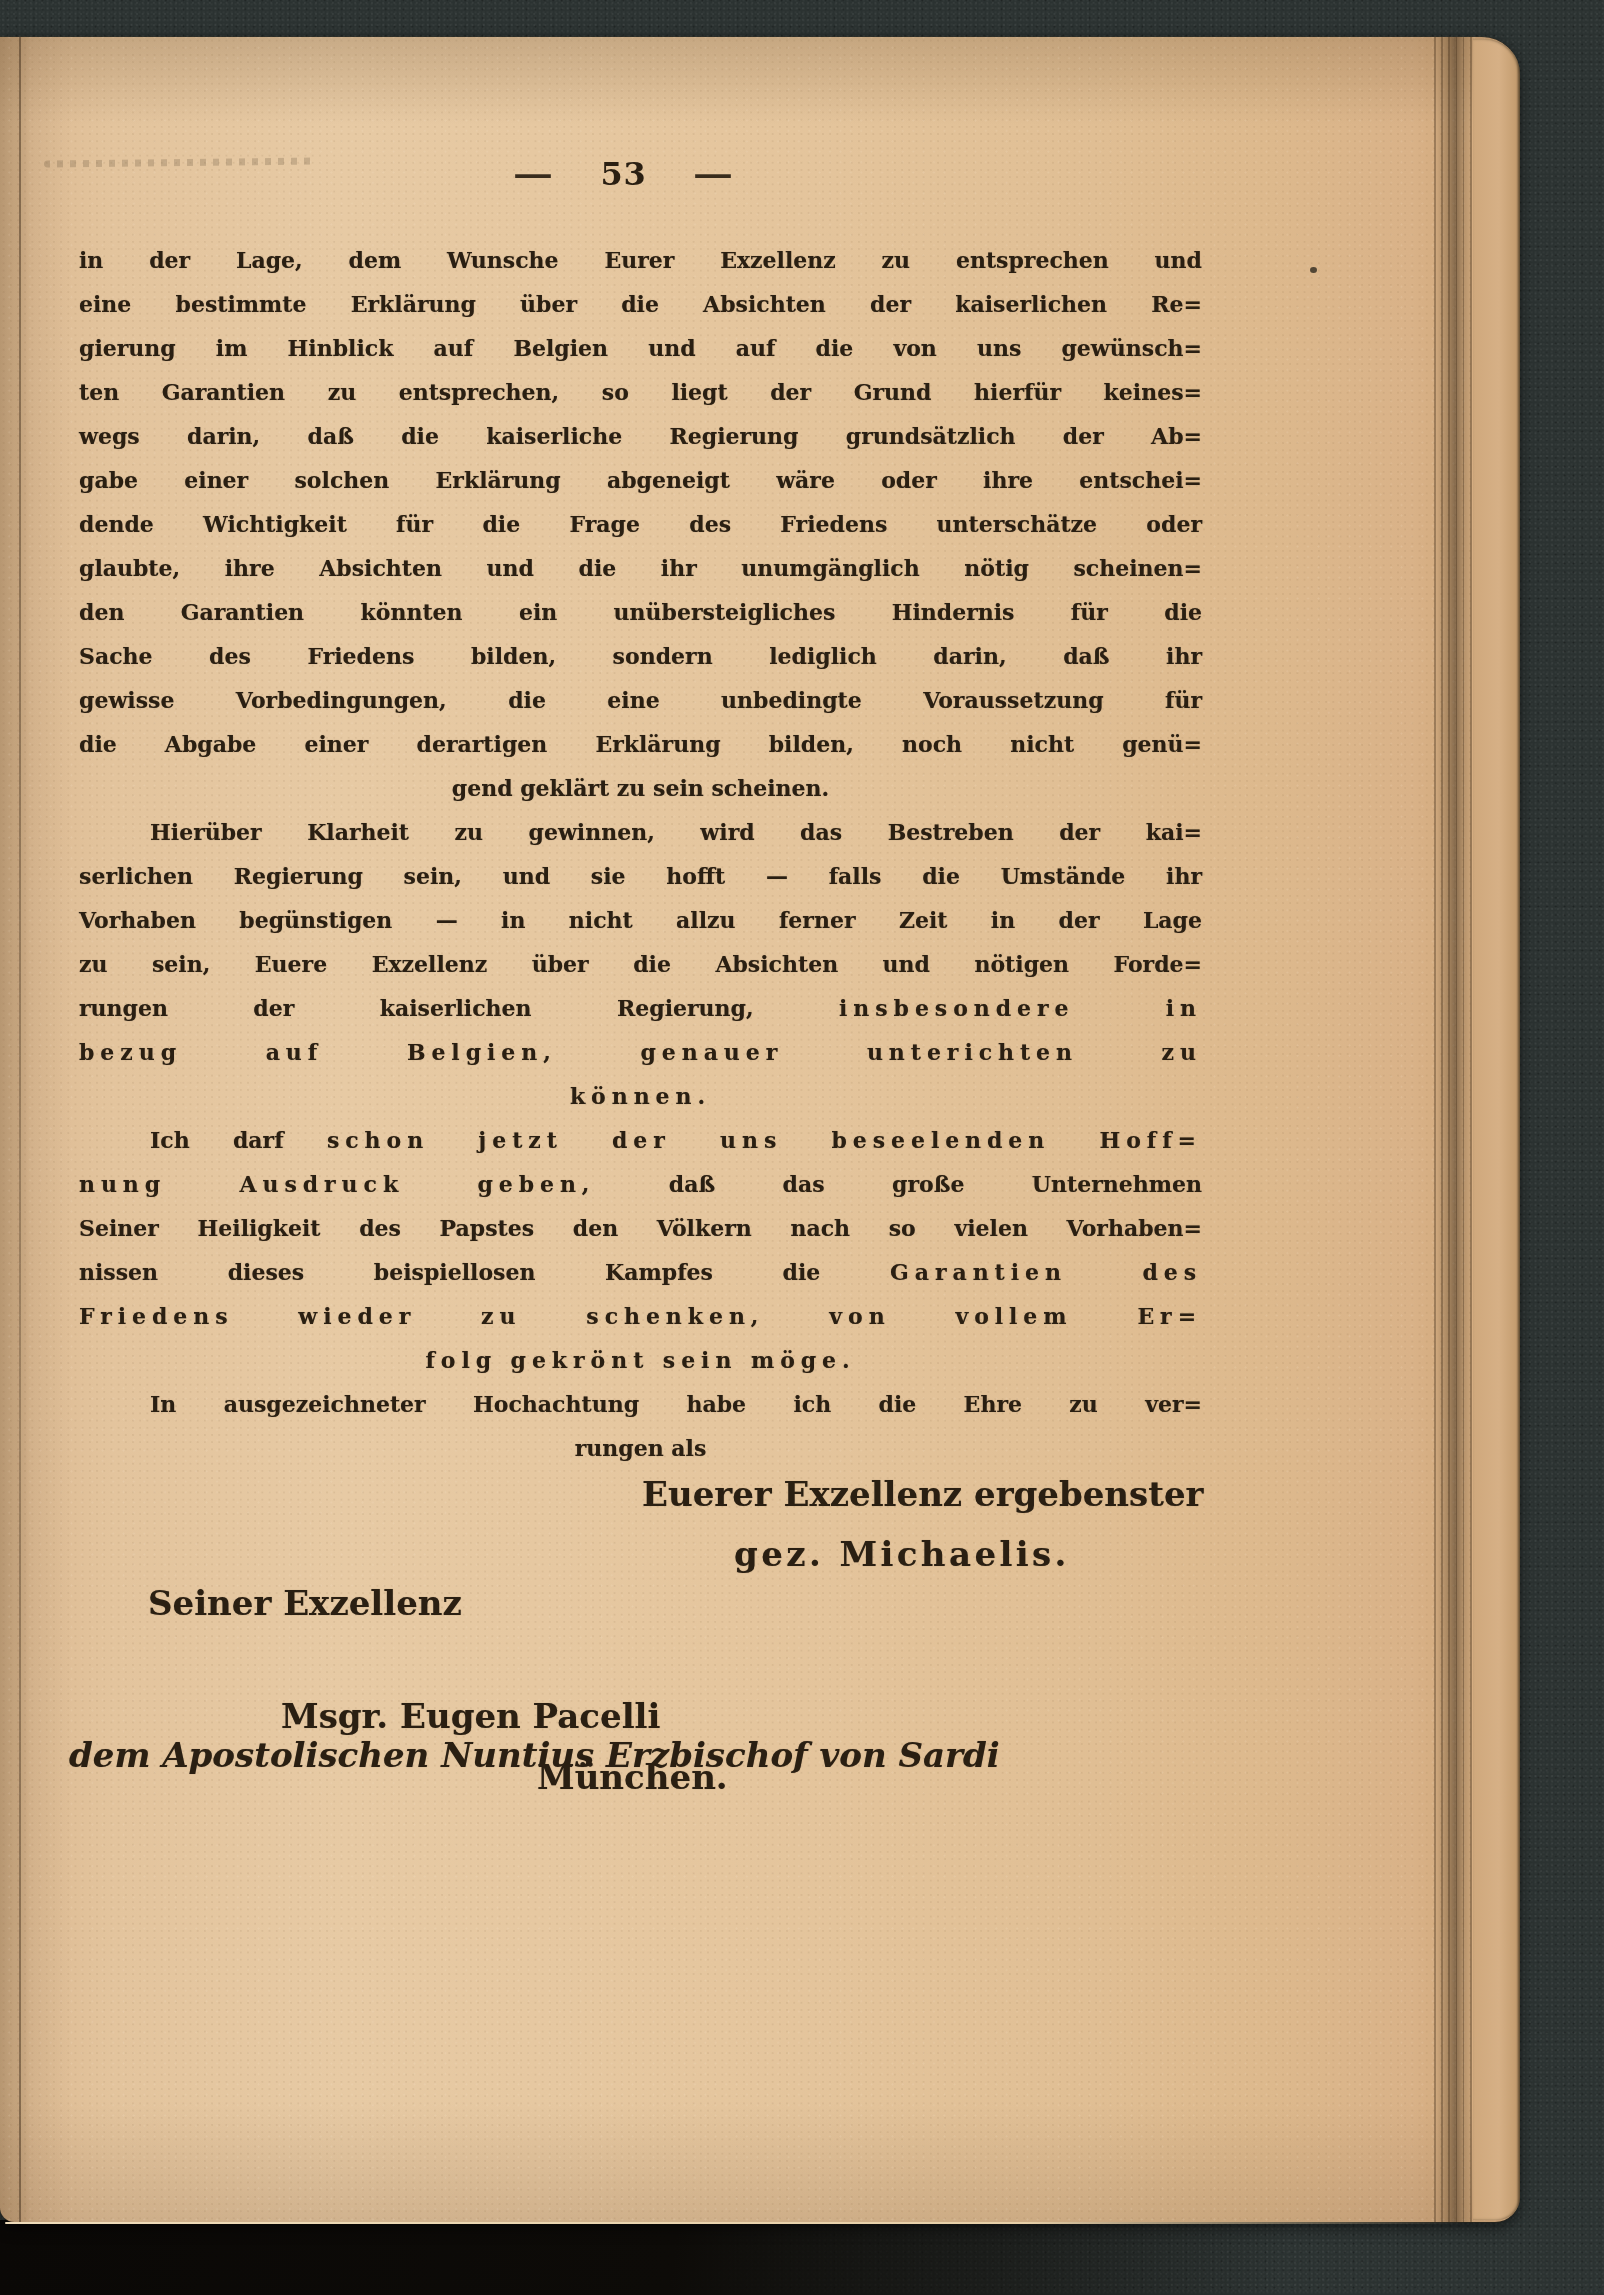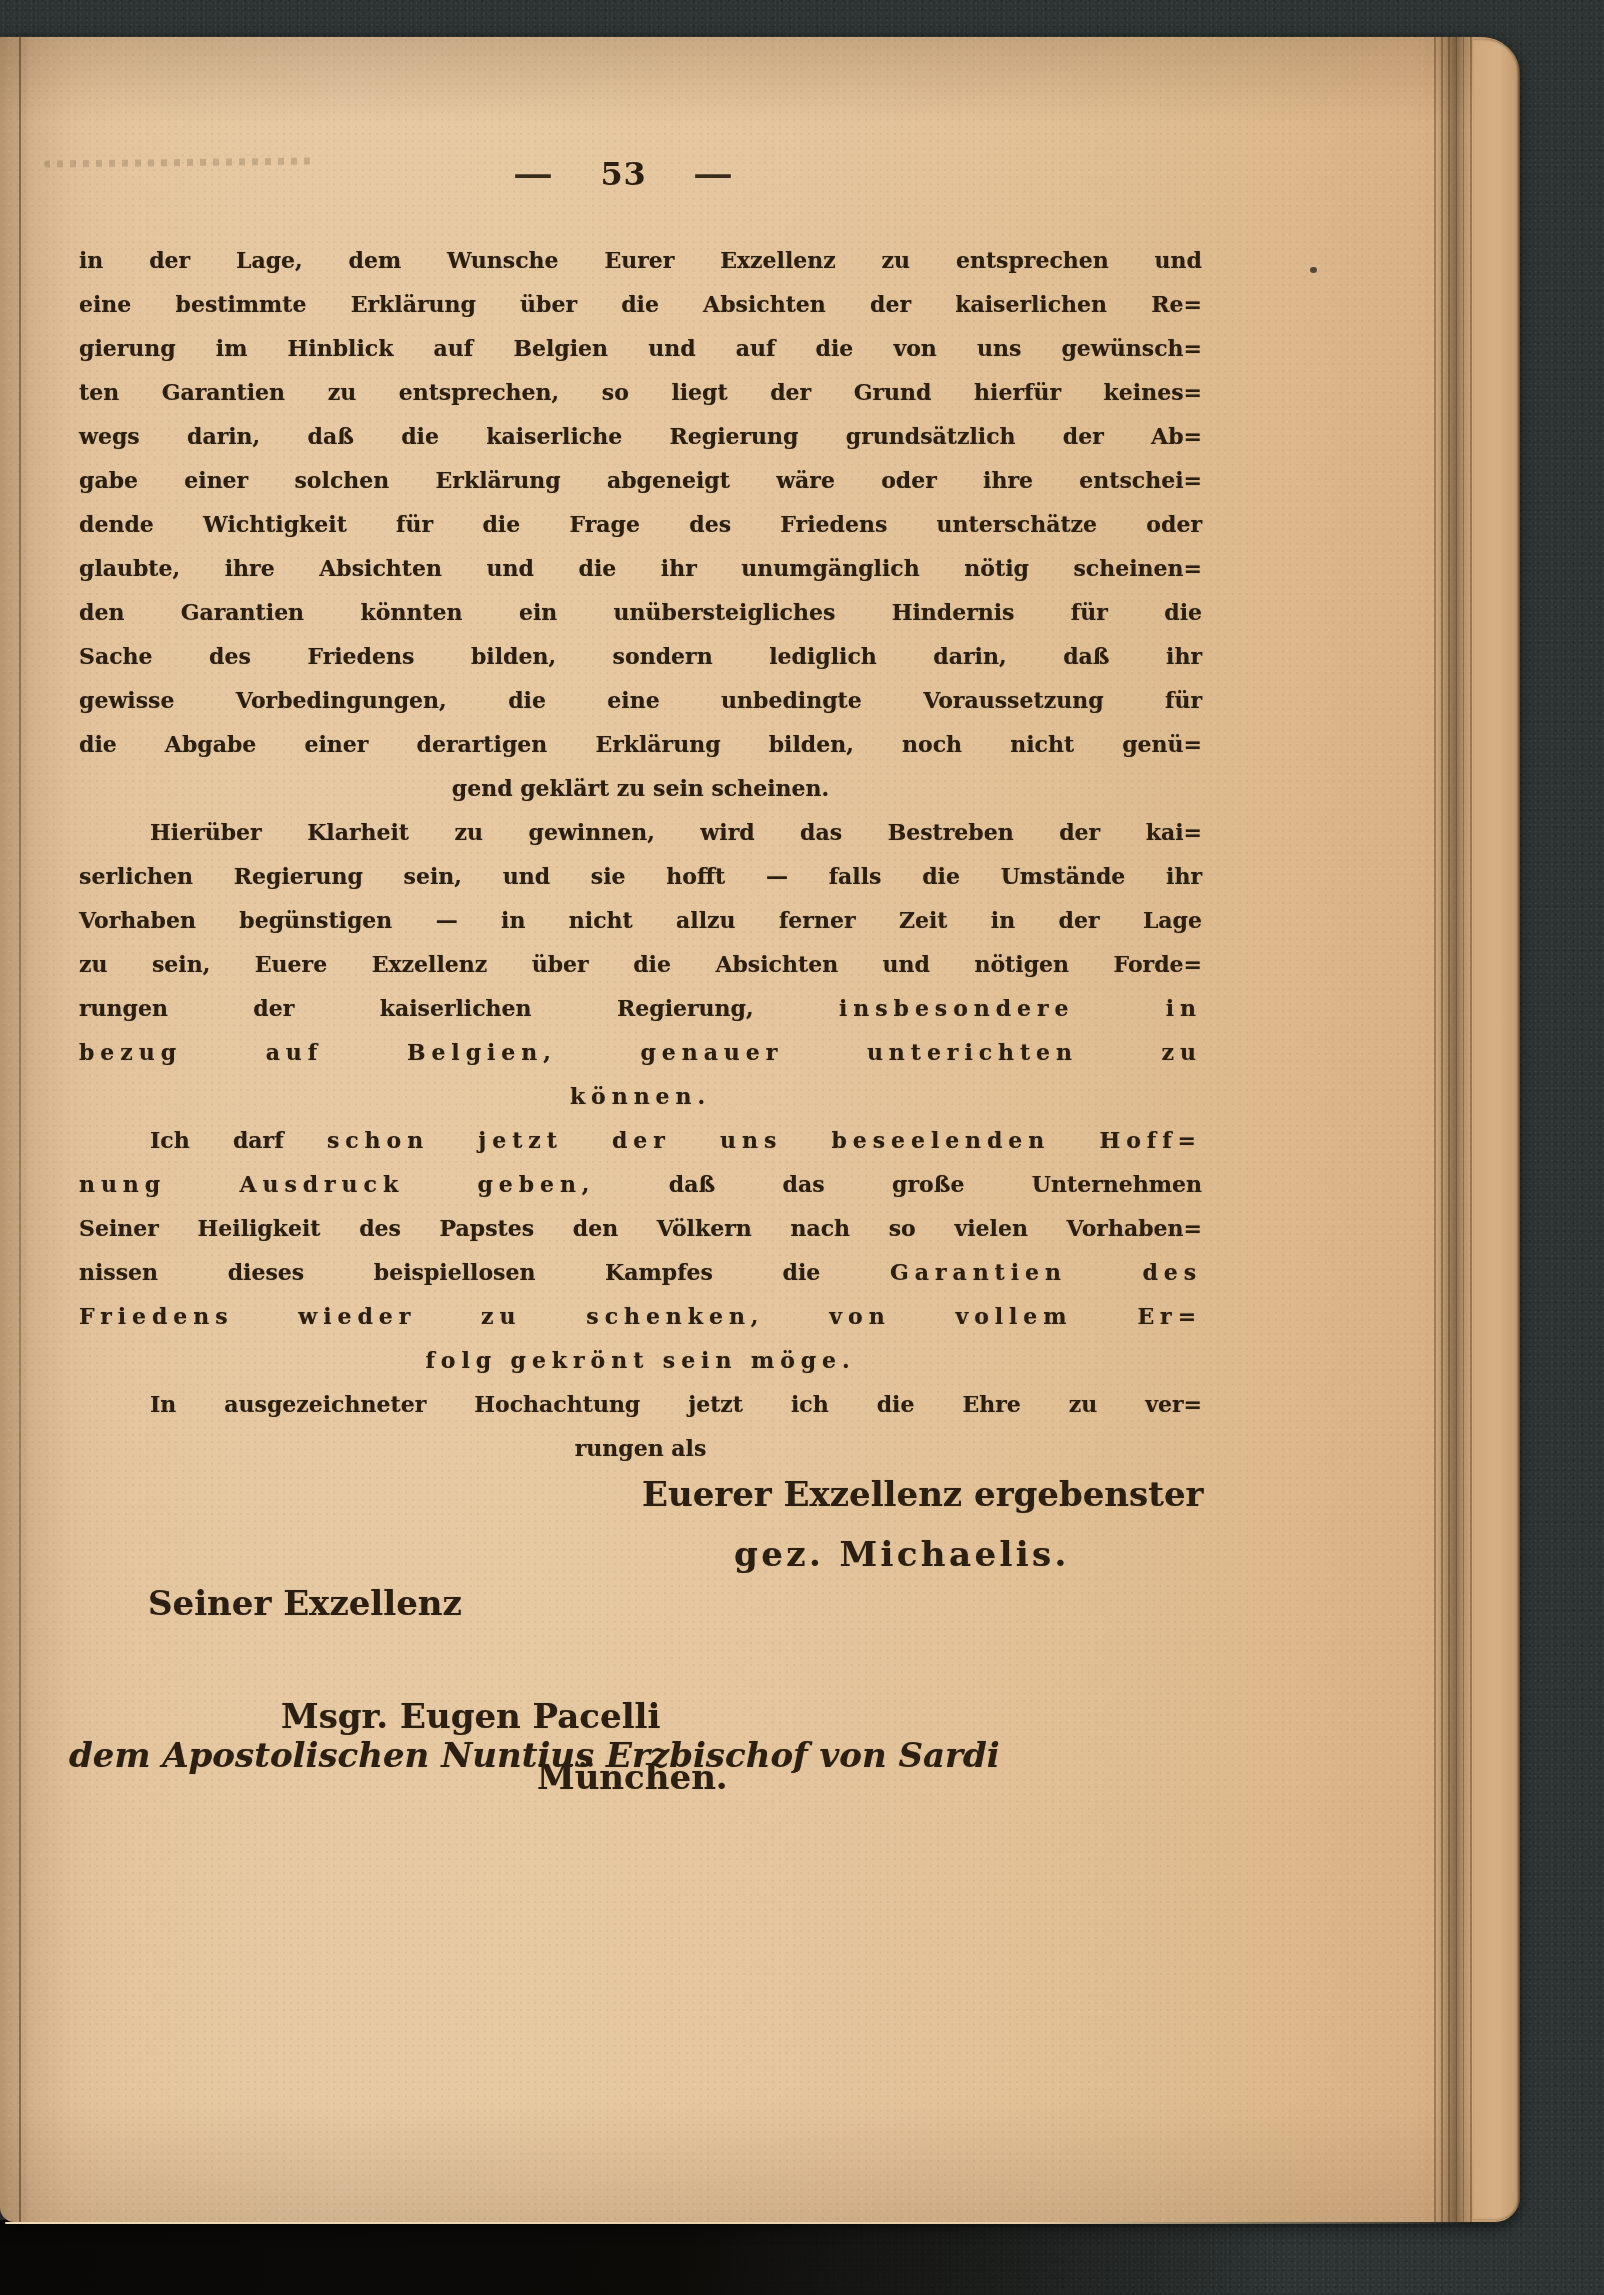--- a/index.html
+++ b/index.html
@@ -139,21 +139,21 @@
         <div class="line just"><span>zu sein, Euere Exzellenz über die Absichten und nötigen Forde=</span></div>
         <div class="line just"><span>rungen der kaiserlichen Regierung, </span><span class="sp">insbesondere in</span></div>
         <div class="line just"><span class="sp">bezug auf Belgien, genauer unterichten zu</span></div>
         <div class="line left"><span class="sp">können.</span></div>
         <div class="line just indent"><span>Ich darf </span><span class="sp">schon jetzt der uns beseelenden Hoff=</span></div>
         <div class="line just"><span class="sp">nung Ausdruck geben, </span><span>daß das große Unternehmen</span></div>
         <div class="line just"><span>Seiner Heiligkeit des Papstes den Völkern nach so vielen Vorhaben=</span></div>
         <div class="line just"><span>nissen dieses beispiellosen Kampfes die </span><span class="sp">Garantien des</span></div>
         <div class="line just"><span class="sp">Friedens wieder zu schenken, von vollem Er=</span></div>
         <div class="line left"><span class="sp">folg gekrönt sein möge.</span></div>
-        <div class="line just indent"><span>In ausgezeichneter Hochachtung jetzt ich die Ehre zu ver=</span></div>
+        <div class="line just indent"><span>In ausgezeichneter Hochachtung habe ich die Ehre zu ver=</span></div>
         <div class="line left"><span>rungen als</span></div>
       </div>
 
     <div class="closing valediction">Euerer Exzellenz ergebenster</div>
     <div class="closing signature">gez. Michaelis.</div>
     <div class="closing addr1">Seiner Exzellenz</div>
     <div class="closing addr2">dem Apostolischen Nuntius Erzbischof von Sardi</div>
     <div class="closing addr3">Msgr. Eugen Pacelli</div>
     <div class="closing addr4">München.</div>
   </div>

